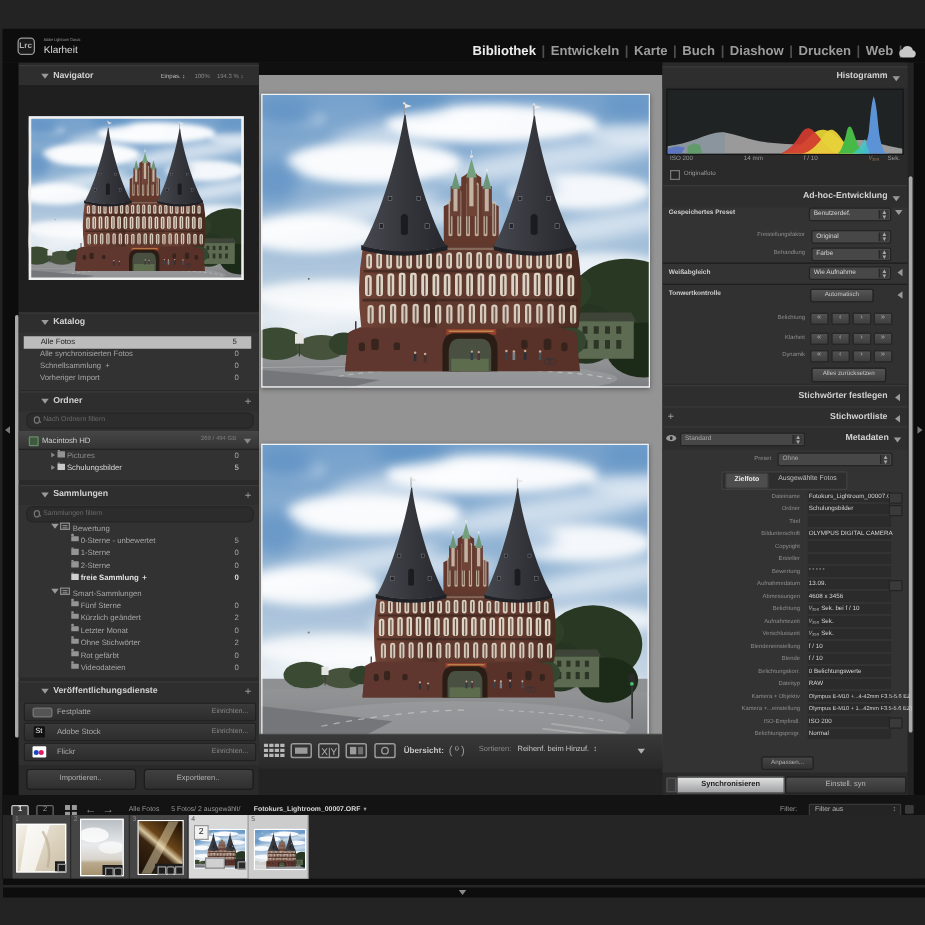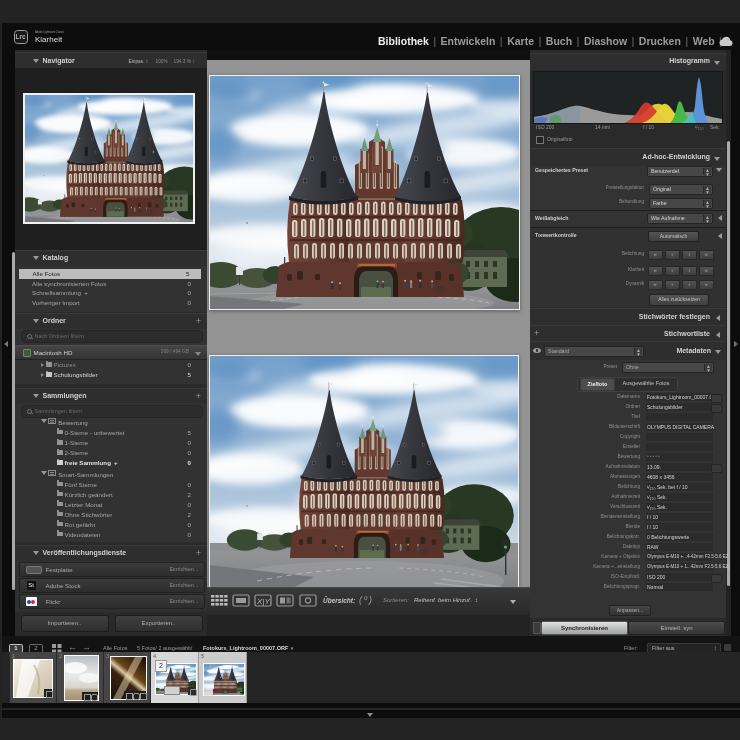--- a/index.html
+++ b/index.html
@@ -421,21 +421,21 @@
 <g transform="translate(26,21) scale(0.82)">
         <use href="#hscene"></use>
       </g>
 <rect x="296" y="186" width="1.4" height="34" fill="#333"></rect>
       <rect x="294" y="184" width="5" height="10" rx="1.5" fill="#2a2a2a"></rect>
       <circle cx="296.5" cy="192" r="1.5" fill="#46c46a"></circle>
 <rect x="0" y="0" width="310" height="240" fill="none" stroke="#f2f2f2" stroke-width="2"></rect>
     </svg>
   </div>
 
-<div class="abs" style="left:207px;top:587px;width:323px;height:27px;background:linear-gradient(#383838,#292929);border-top:1px solid #484848;font-style:italic;">
+<div class="abs" style="left:207px;top:587px;width:323px;height:27px;background:linear-gradient(#383838,#292929);border-top:1px solid #484848;">
   <svg class="abs" style="left:4px;top:6px;" width="110" height="15" viewBox="0 0 110 15">
     <g fill="#b8b8b8">
         <rect x="0" y="1" width="3.4" height="2.6"></rect>
         <rect x="4.4" y="1" width="3.4" height="2.6"></rect>
         <rect x="8.8" y="1" width="3.4" height="2.6"></rect>
         <rect x="13.2" y="1" width="3.4" height="2.6"></rect>
         <rect x="0" y="5" width="3.4" height="2.6"></rect>
         <rect x="4.4" y="5" width="3.4" height="2.6"></rect>
         <rect x="8.8" y="5" width="3.4" height="2.6"></rect>
         <rect x="13.2" y="5" width="3.4" height="2.6"></rect>

